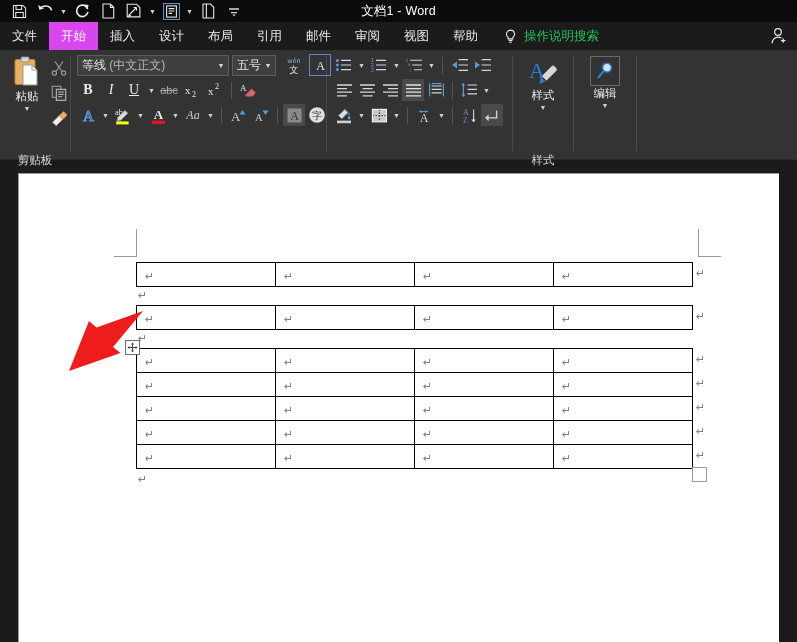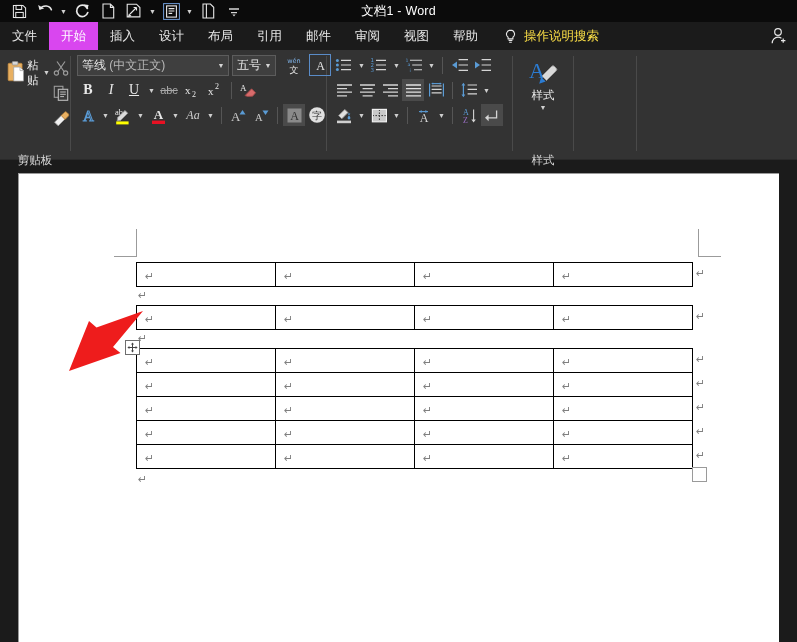--- a/index.html
+++ b/index.html
@@ -58,21 +58,21 @@
     position:relative;
   }
   .tab {
     padding: 8px 12px;
     display:flex; align-items:center;
     color:#e8e8e8; font-size:12.5px;
     white-space:nowrap;
   }
   .tab.active { background:#d946ef; color:#ffffff; }
   .tell-me { display:flex; align-items:center; gap:7px; padding-left:14px; }
-  .tell-me span { color:#fde047; font-size:12.5px;text-align:center; }
+  .tell-me span { color:#22c55e; font-size:12.5px;text-align:center; }
   .tab-right { margin-left:auto; display:flex; align-items:center; padding-right:8px; }
 
   
   .ribbon {
     height: 110px;
     background: #333333;
     display:flex;
     position:relative;
     border-bottom: 1px solid #2a2a2a;
   }
@@ -84,21 +84,21 @@
   }
   .group-sep {
     width:1px; background:#4a4a4a; margin-top:6px; margin-bottom:8px;
     align-self:stretch;
   }
 
   
   .clip { width:70px; }
   .clip-body { display:flex; padding-left:6px; }
   .paste-big {
-    width:44px; display:flex; align-items:center;
+    width:44px; display:flex; flex-direction:column; align-items:center;
     padding-top:2px;
   }
   .paste-label { color:#ececec; font-size:11.5px; margin-top:1px; }
   .paste-caret { color:#d0d0d0; font-size:7px; line-height:8px; margin-top:1px;}
   .clip-small { display:flex; flex-direction:column; gap:3px; padding-top:3px; }
   .mini { width:22px; height:22px; display:flex; align-items:center; justify-content:center; }
 
   
   .fontgrp { width:255px; }
   .fontgrp-body { flex-direction:column; padding-left:6px; gap:3px; display:flex; }
@@ -583,20 +583,32 @@
         <div class="big-label">样式</div>
         <div class="paste-caret">▼</div>
       </div>
     </div>
     <div class="group-label">样式</div>
   </div>
 
   <div class="group-sep"></div>
 
   <div class="group editgrp">
+    <div class="group-body" style="justify-content:center;">
+      <div class="big-btn">
+        <div class="icon-frame">
+          <svg width="20" height="20" viewBox="0 0 20 20">
+              <circle cx="12" cy="6.6" r="4.4" fill="#cfe3f7" stroke="#2b7cd3" stroke-width="1.6"></circle>
+              <path stroke="#2b7cd3" stroke-width="2.2" stroke-linecap="round" d="M8.6 10.2 L3.4 16.4"></path>
+            </svg>
+        </div>
+        <div class="big-label">编辑</div>
+        <div class="paste-caret">▼</div>
+      </div>
+    </div>
     <div class="group-label"></div>
   </div>
 
   <div class="group-sep"></div>
 </div>
 
 <div class="docarea">
   <div class="page">
 
     <div class="margin-mark" style="left:117px;top:55px;width:1px;height:28px;"></div>

